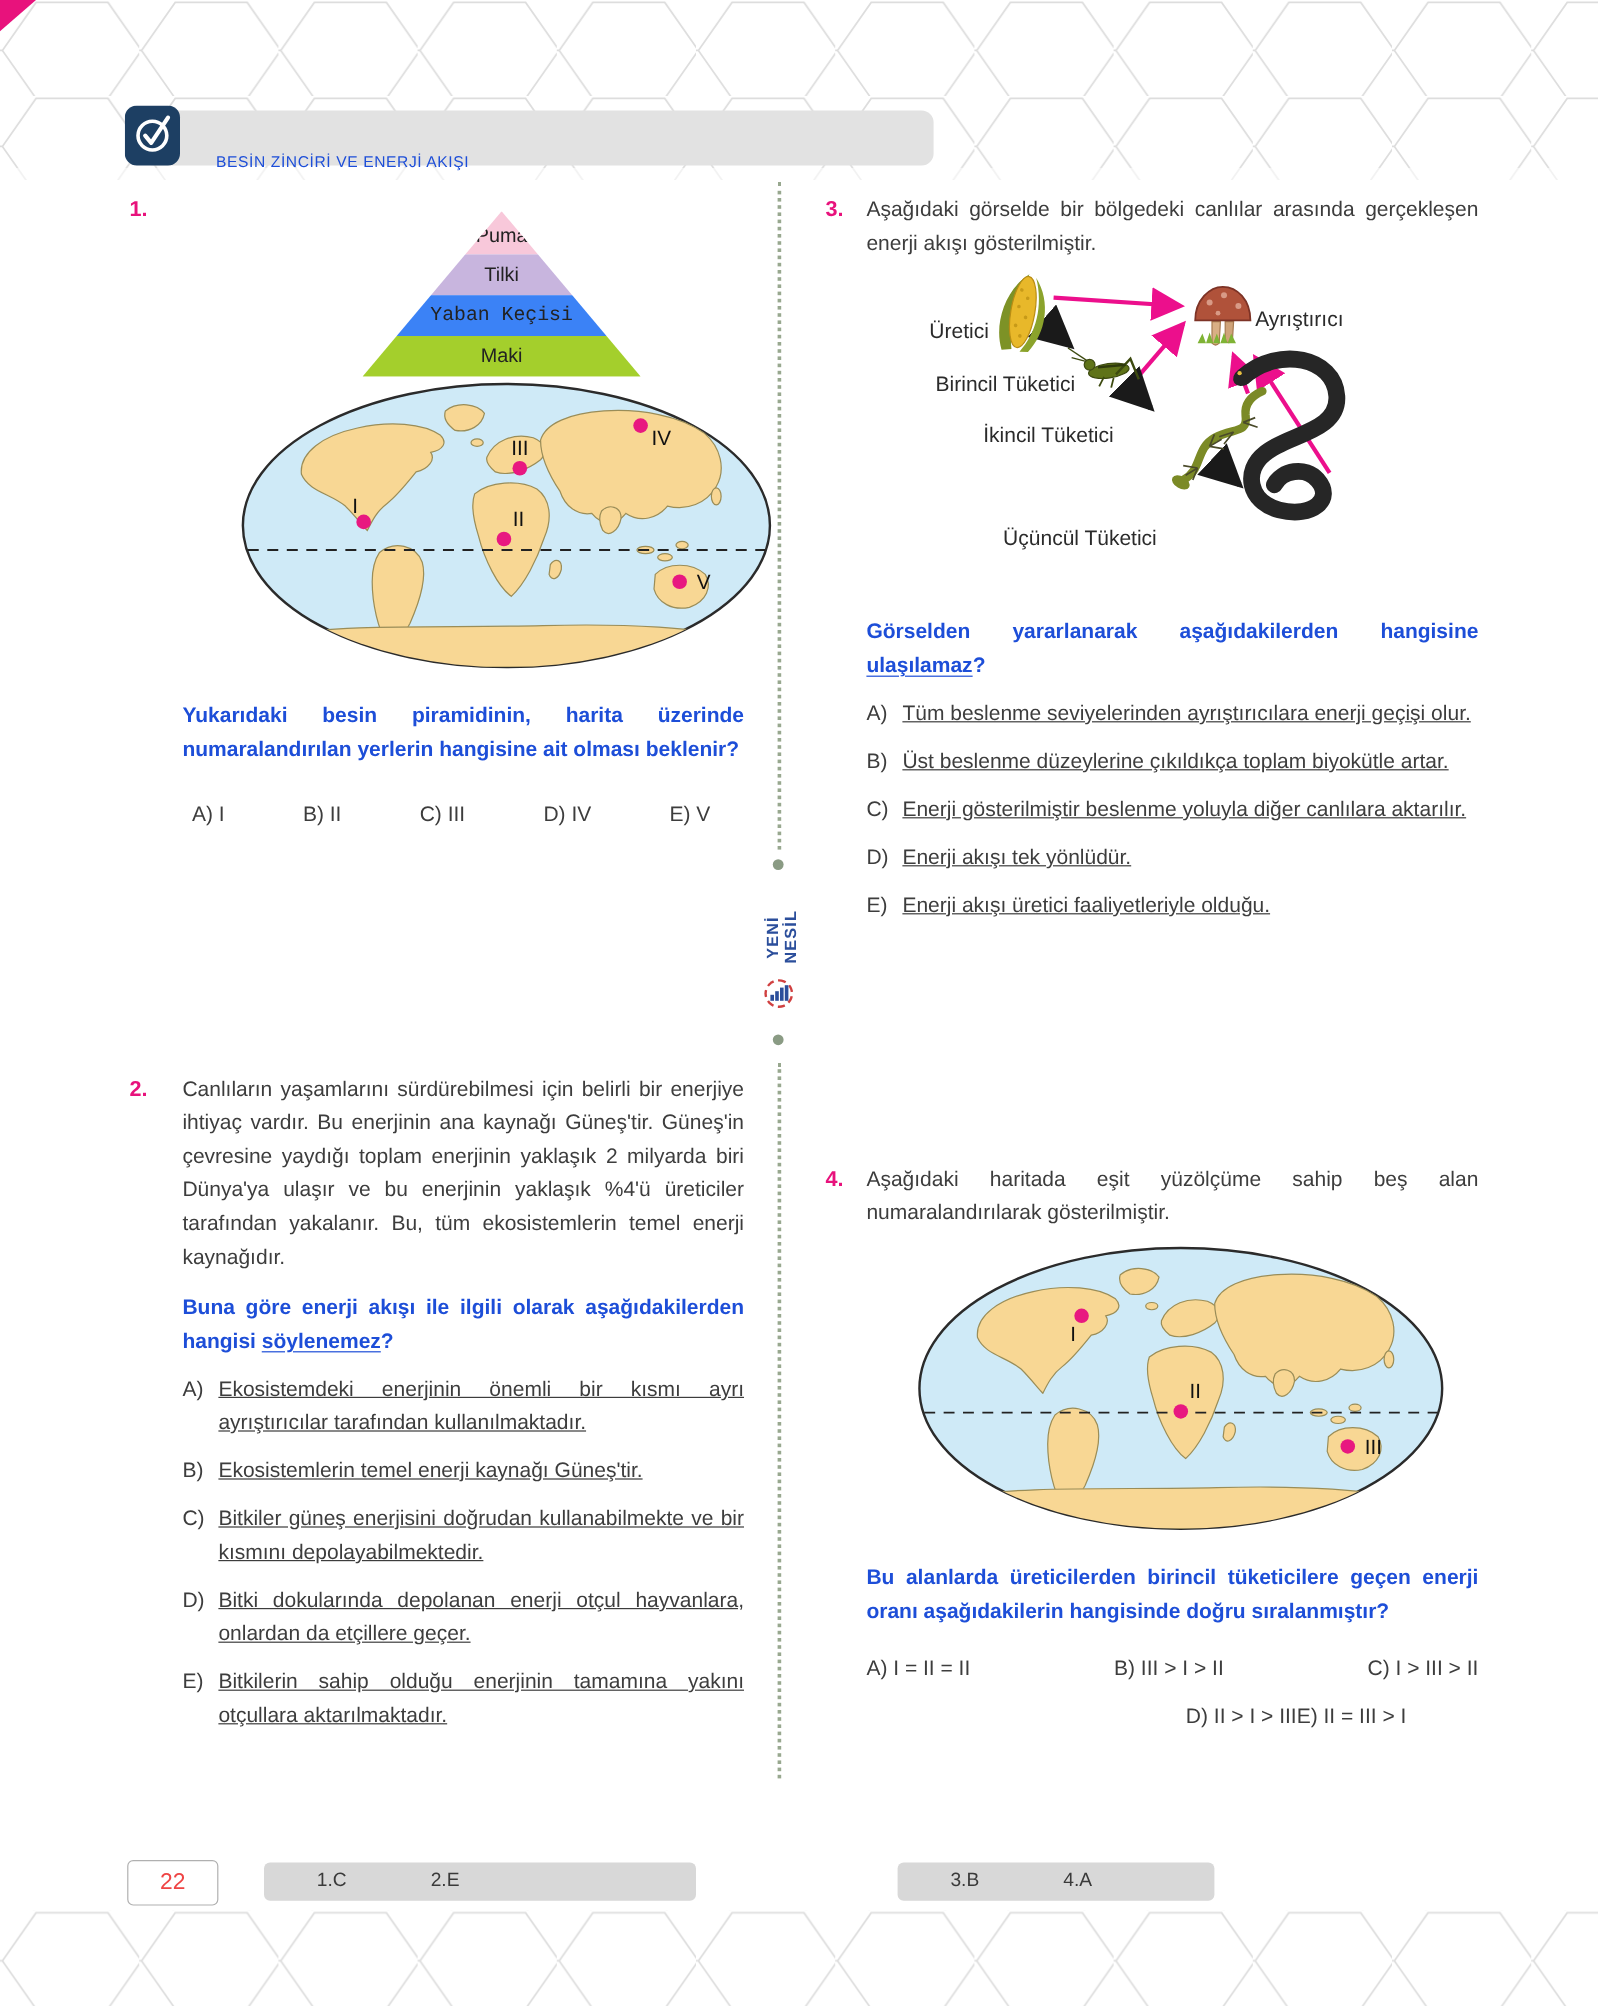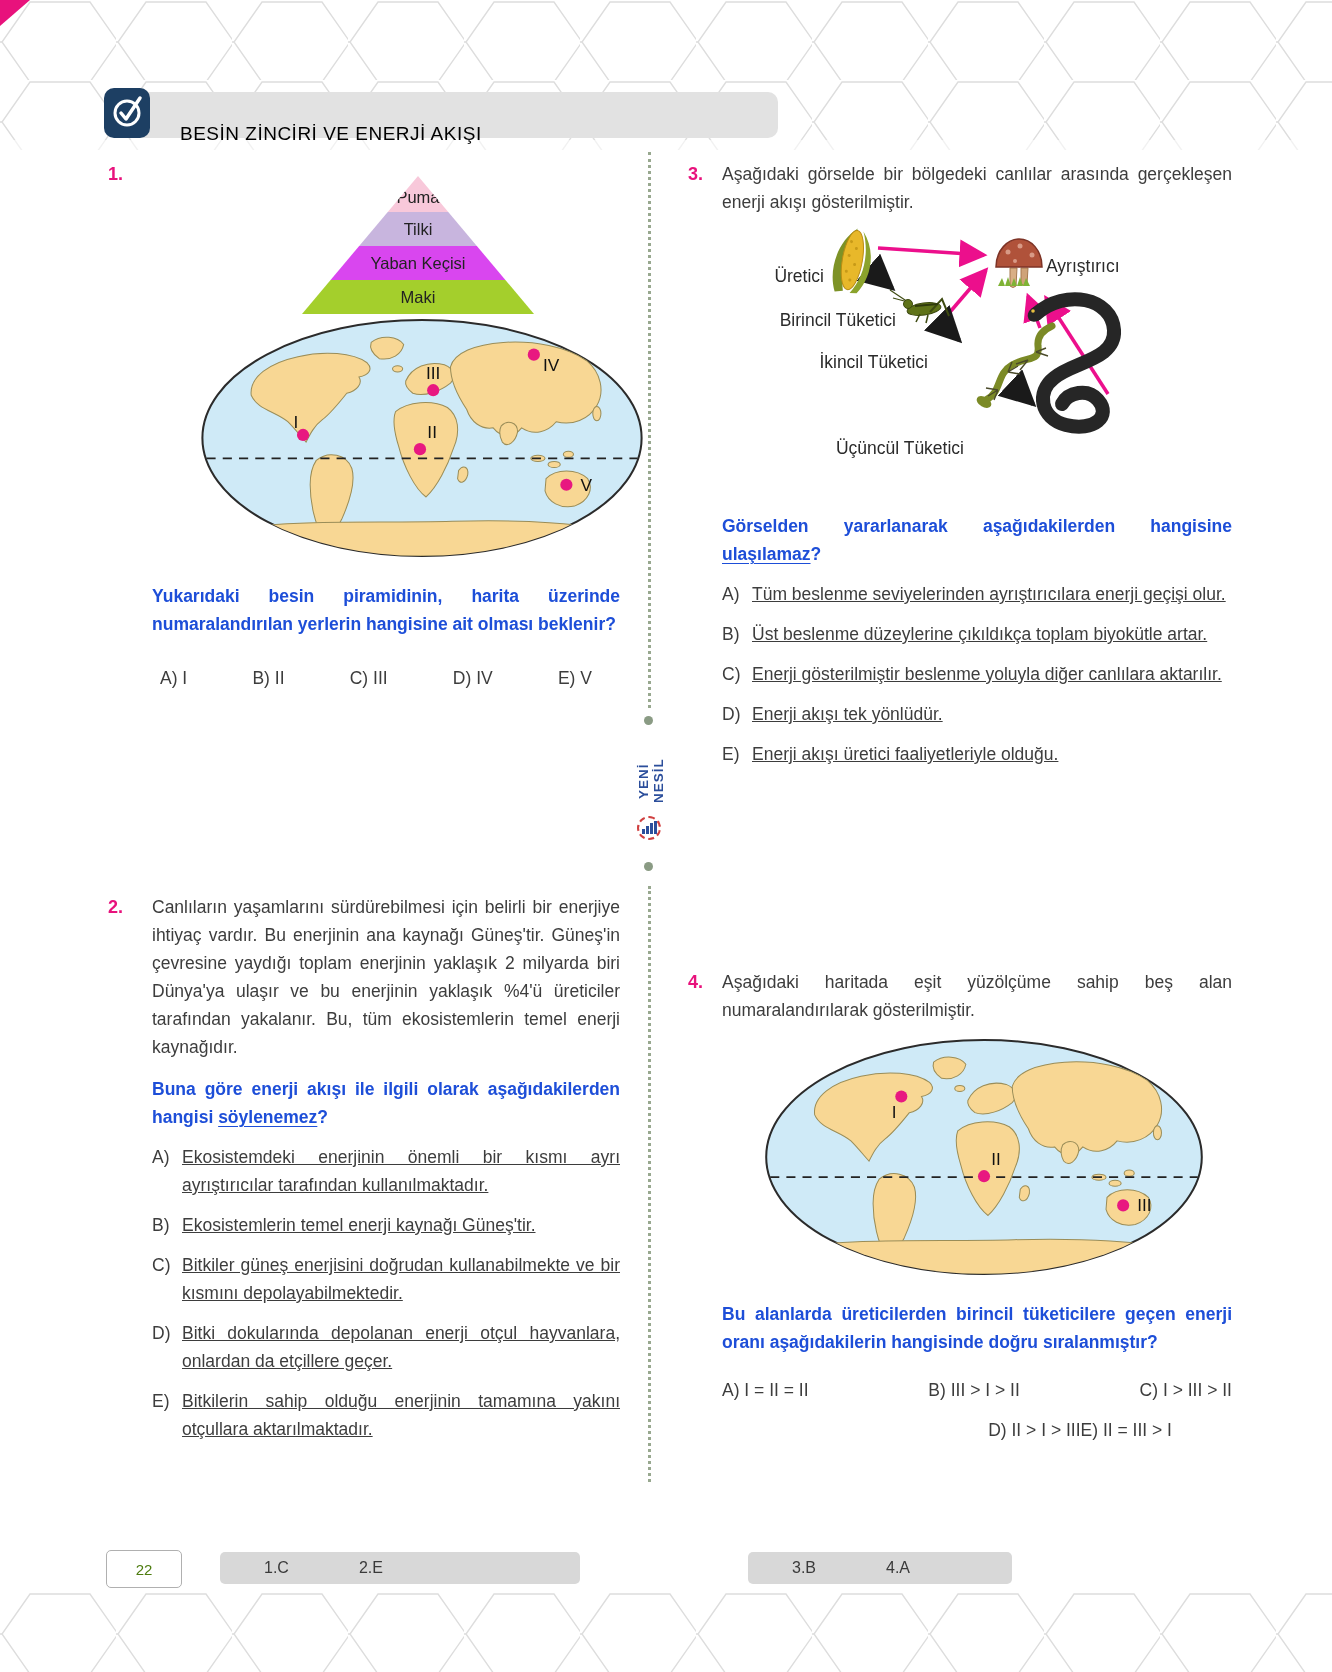--- a/index.html
+++ b/index.html
@@ -4,21 +4,21 @@
 <style>
   html,body{margin:0;padding:0;background:#fff;}
   body{font-family:"Liberation Sans",sans-serif;color:#3d3d3d;}
   .page{position:relative;width:1332px;height:1672px;background:#fff;overflow:hidden;}
   .hexband{position:absolute;left:0;z-index:0;}
   .corner-accent{position:absolute;left:0;top:0;width:0;height:0;
     border-top:26px solid #e8127c;border-right:30px solid transparent;z-index:3;}
   
   .header-bar{position:absolute;left:118px;top:92px;width:660px;height:46px;
     background:#e2e2e2;border-radius:10px;z-index:1;display:flex;align-items:center;}
-  .header-title{margin-left:62px;font-size:19px;letter-spacing:.5px;color:#000000;margin-top:38px;}
+  .header-title{margin-left:62px;font-size:13px;letter-spacing:.5px;color:#1d4ed8;margin-top:38px;}
   .header-icon{position:absolute;left:104px;top:88px;width:50px;height:52px;z-index:2;}
   
   .vsep{position:absolute;left:648px;width:0;border-left:3px dotted #98a88f;z-index:1;}
   .sep-dot{position:absolute;left:644px;width:9px;height:9px;border-radius:50%;background:#8a9b84;z-index:1;}
   .brand-vert{position:absolute;left:636px;top:742px;width:26px;height:78px;z-index:2;
     writing-mode:vertical-rl;transform:rotate(180deg);font-size:13.5px;font-weight:bold;
     color:#2b4e9b;letter-spacing:1px;text-align:center;}
   .brand-logo{position:absolute;left:637px;top:816px;width:24px;height:24px;border:2px dashed #d04040;
     border-radius:50%;z-index:2;display:flex;align-items:flex-end;justify-content:center;gap:1px;padding-bottom:4px;box-sizing:border-box;}
   .brand-logo i{display:block;width:3px;background:#2b4e9b;}
@@ -37,29 +37,29 @@
   .opts-inline{display:flex;justify-content:space-between;width:432px;margin:26px 0 0 8px;}
   .opts-row{display:flex;justify-content:space-between;margin-top:20px;}
   .opts-row2{display:flex;justify-content:flex-end;margin-top:12px;padding:0 60px;}
   .optp{white-space:nowrap;}
   
   .pyramid{width:232px;height:138px;margin:16px 0 0 150px;
     clip-path:polygon(50% 0,100% 100%,0 100%);display:flex;flex-direction:column;}
   .pyr-row{flex:1;display:flex;align-items:center;justify-content:center;font-size:16.5px;color:#222;}
   .pyr-0{background:#f8c8da;align-items:flex-end;padding-bottom:2px;}
   .pyr-1{background:#c8b5de;}
-  .pyr-2{background:#d946ef;}
+  .pyr-2{background:#3b82f6;font-family:Liberation Mono, monospace;}
   .pyr-3{background:#a4cf2c;}
   .map1{margin:2px 0 0 46px;}
   .map2{margin:12px 0 0 40px;}
   .diagram{margin:6px 0 0 18px;}
   
   .pagebox{position:absolute;left:106px;top:1550px;width:74px;height:36px;background:#fff;
     border:1.5px solid #b0b0b0;border-radius:5px;display:flex;align-items:center;justify-content:center;
-    font-size:15px;color:#4d7c0f;z-index:2;}
+    font-size:19px;color:#ef4444;z-index:2;}
   .ansbar{position:absolute;top:1552px;height:32px;background:#d8d8d8;border-radius:5px;
     display:flex;align-items:center;gap:70px;padding-left:44px;box-sizing:border-box;
     font-size:16px;color:#3a3a3a;z-index:1;}
   .ansbar1{left:220px;width:360px;}
   .ansbar2{left:748px;width:264px;}
   svg text{font-family:"Liberation Sans",sans-serif;}
 </style>
 </head>
 <body>
 

